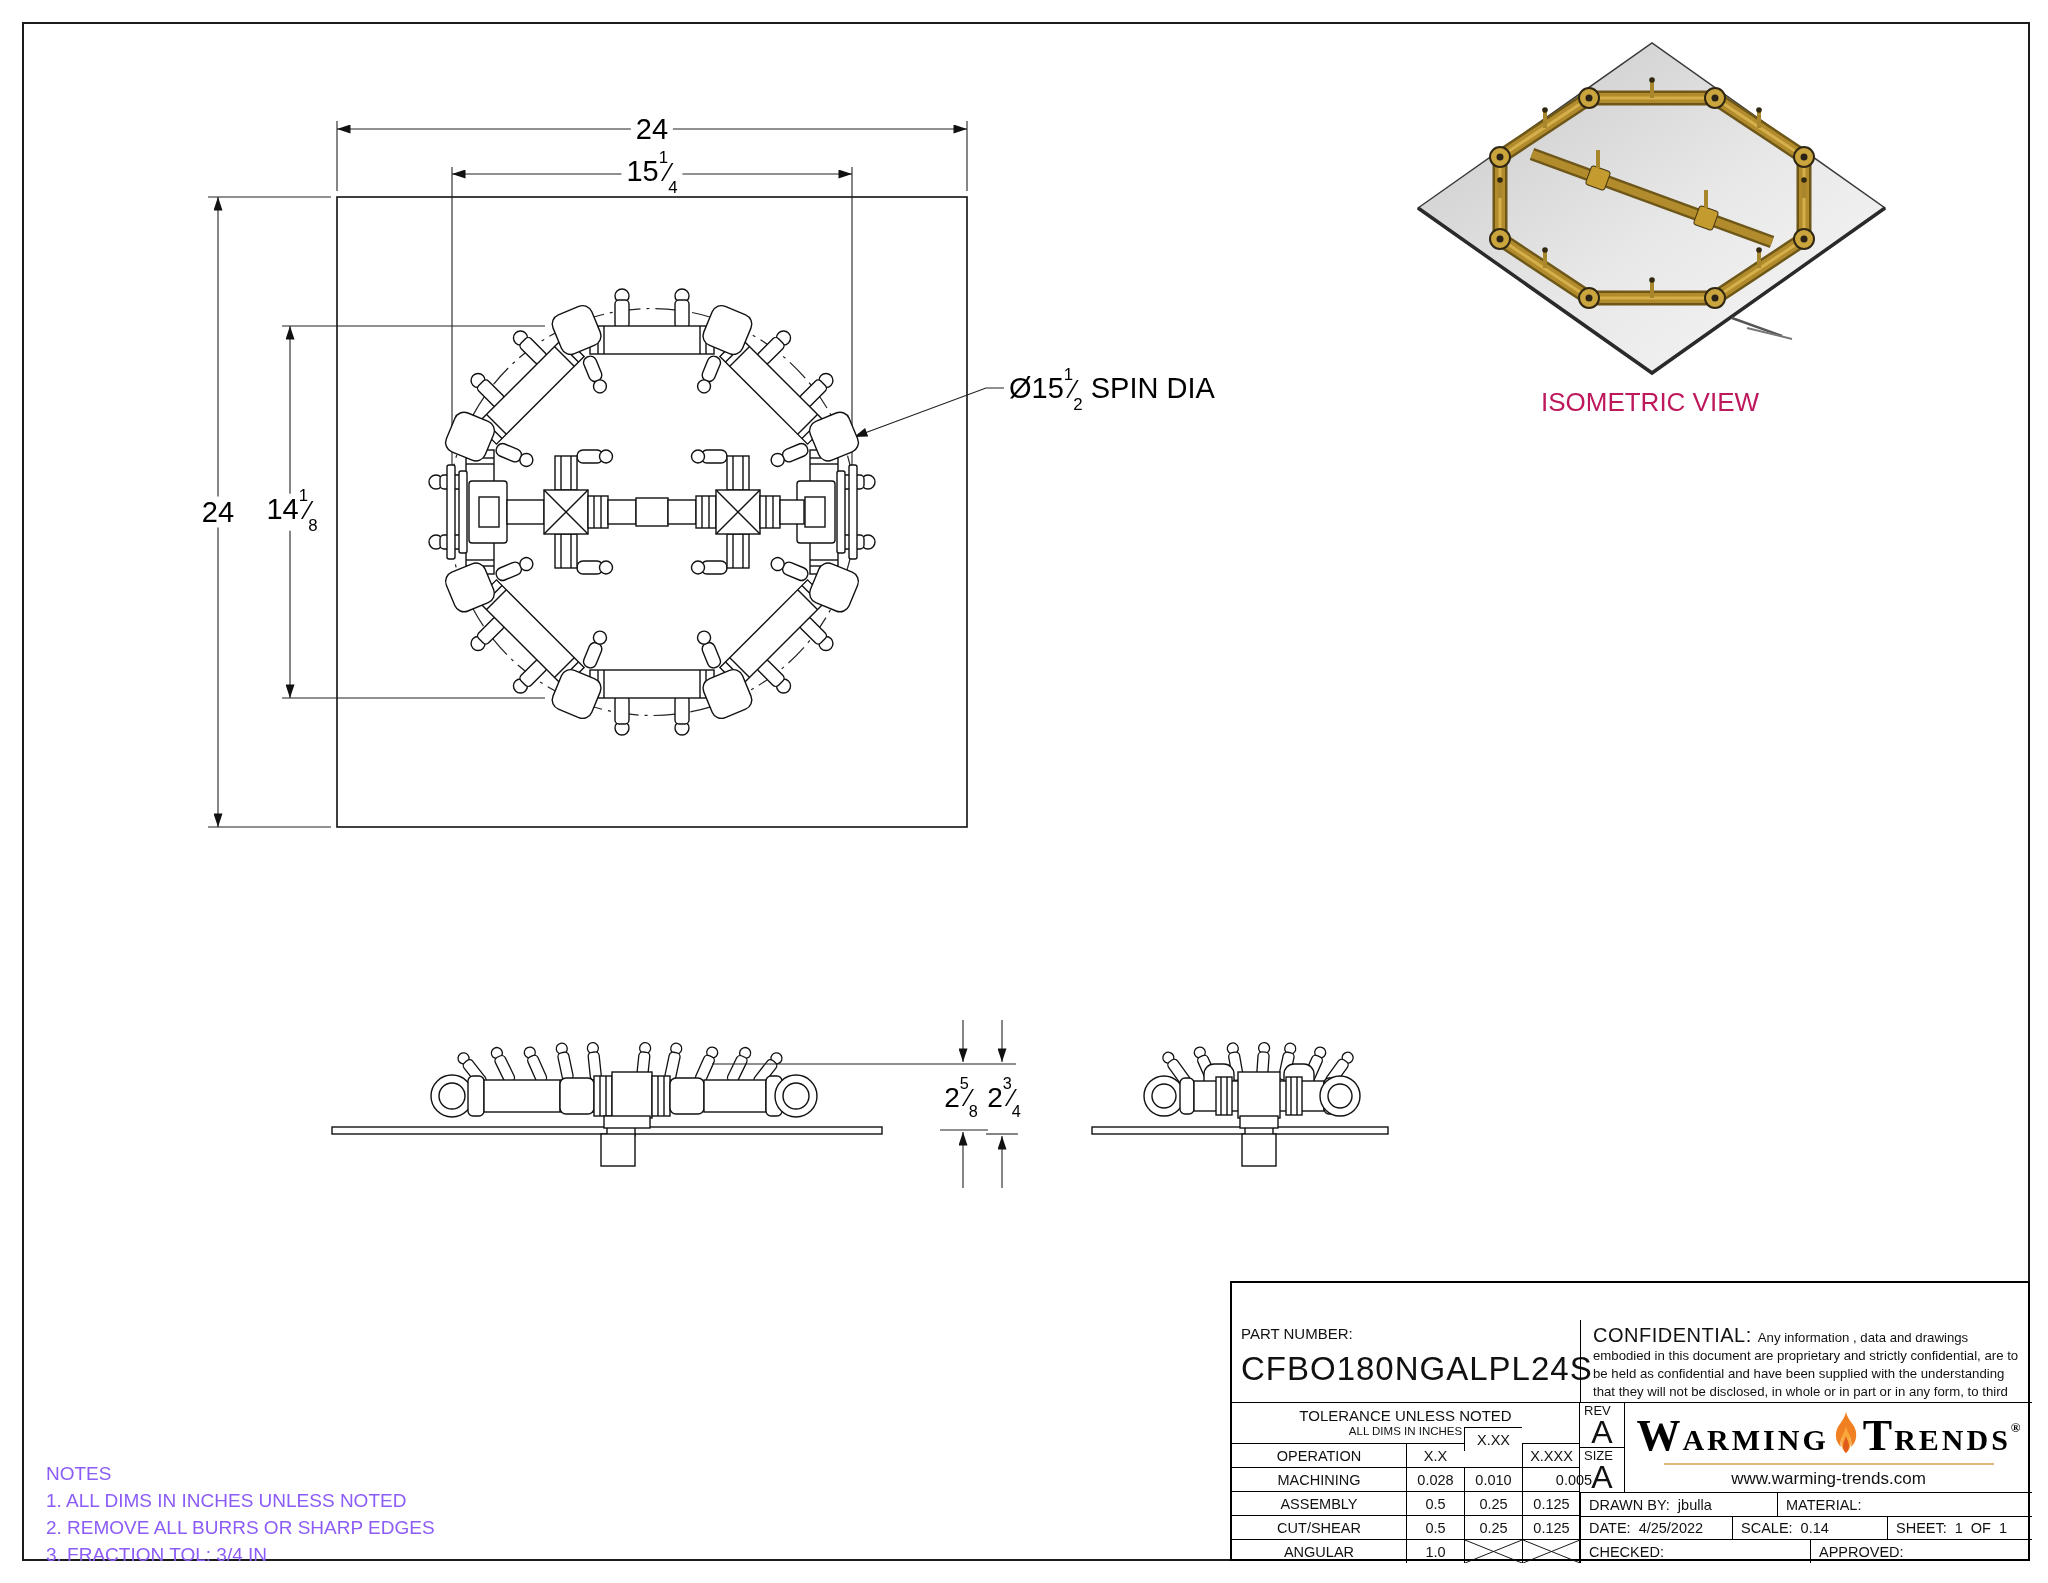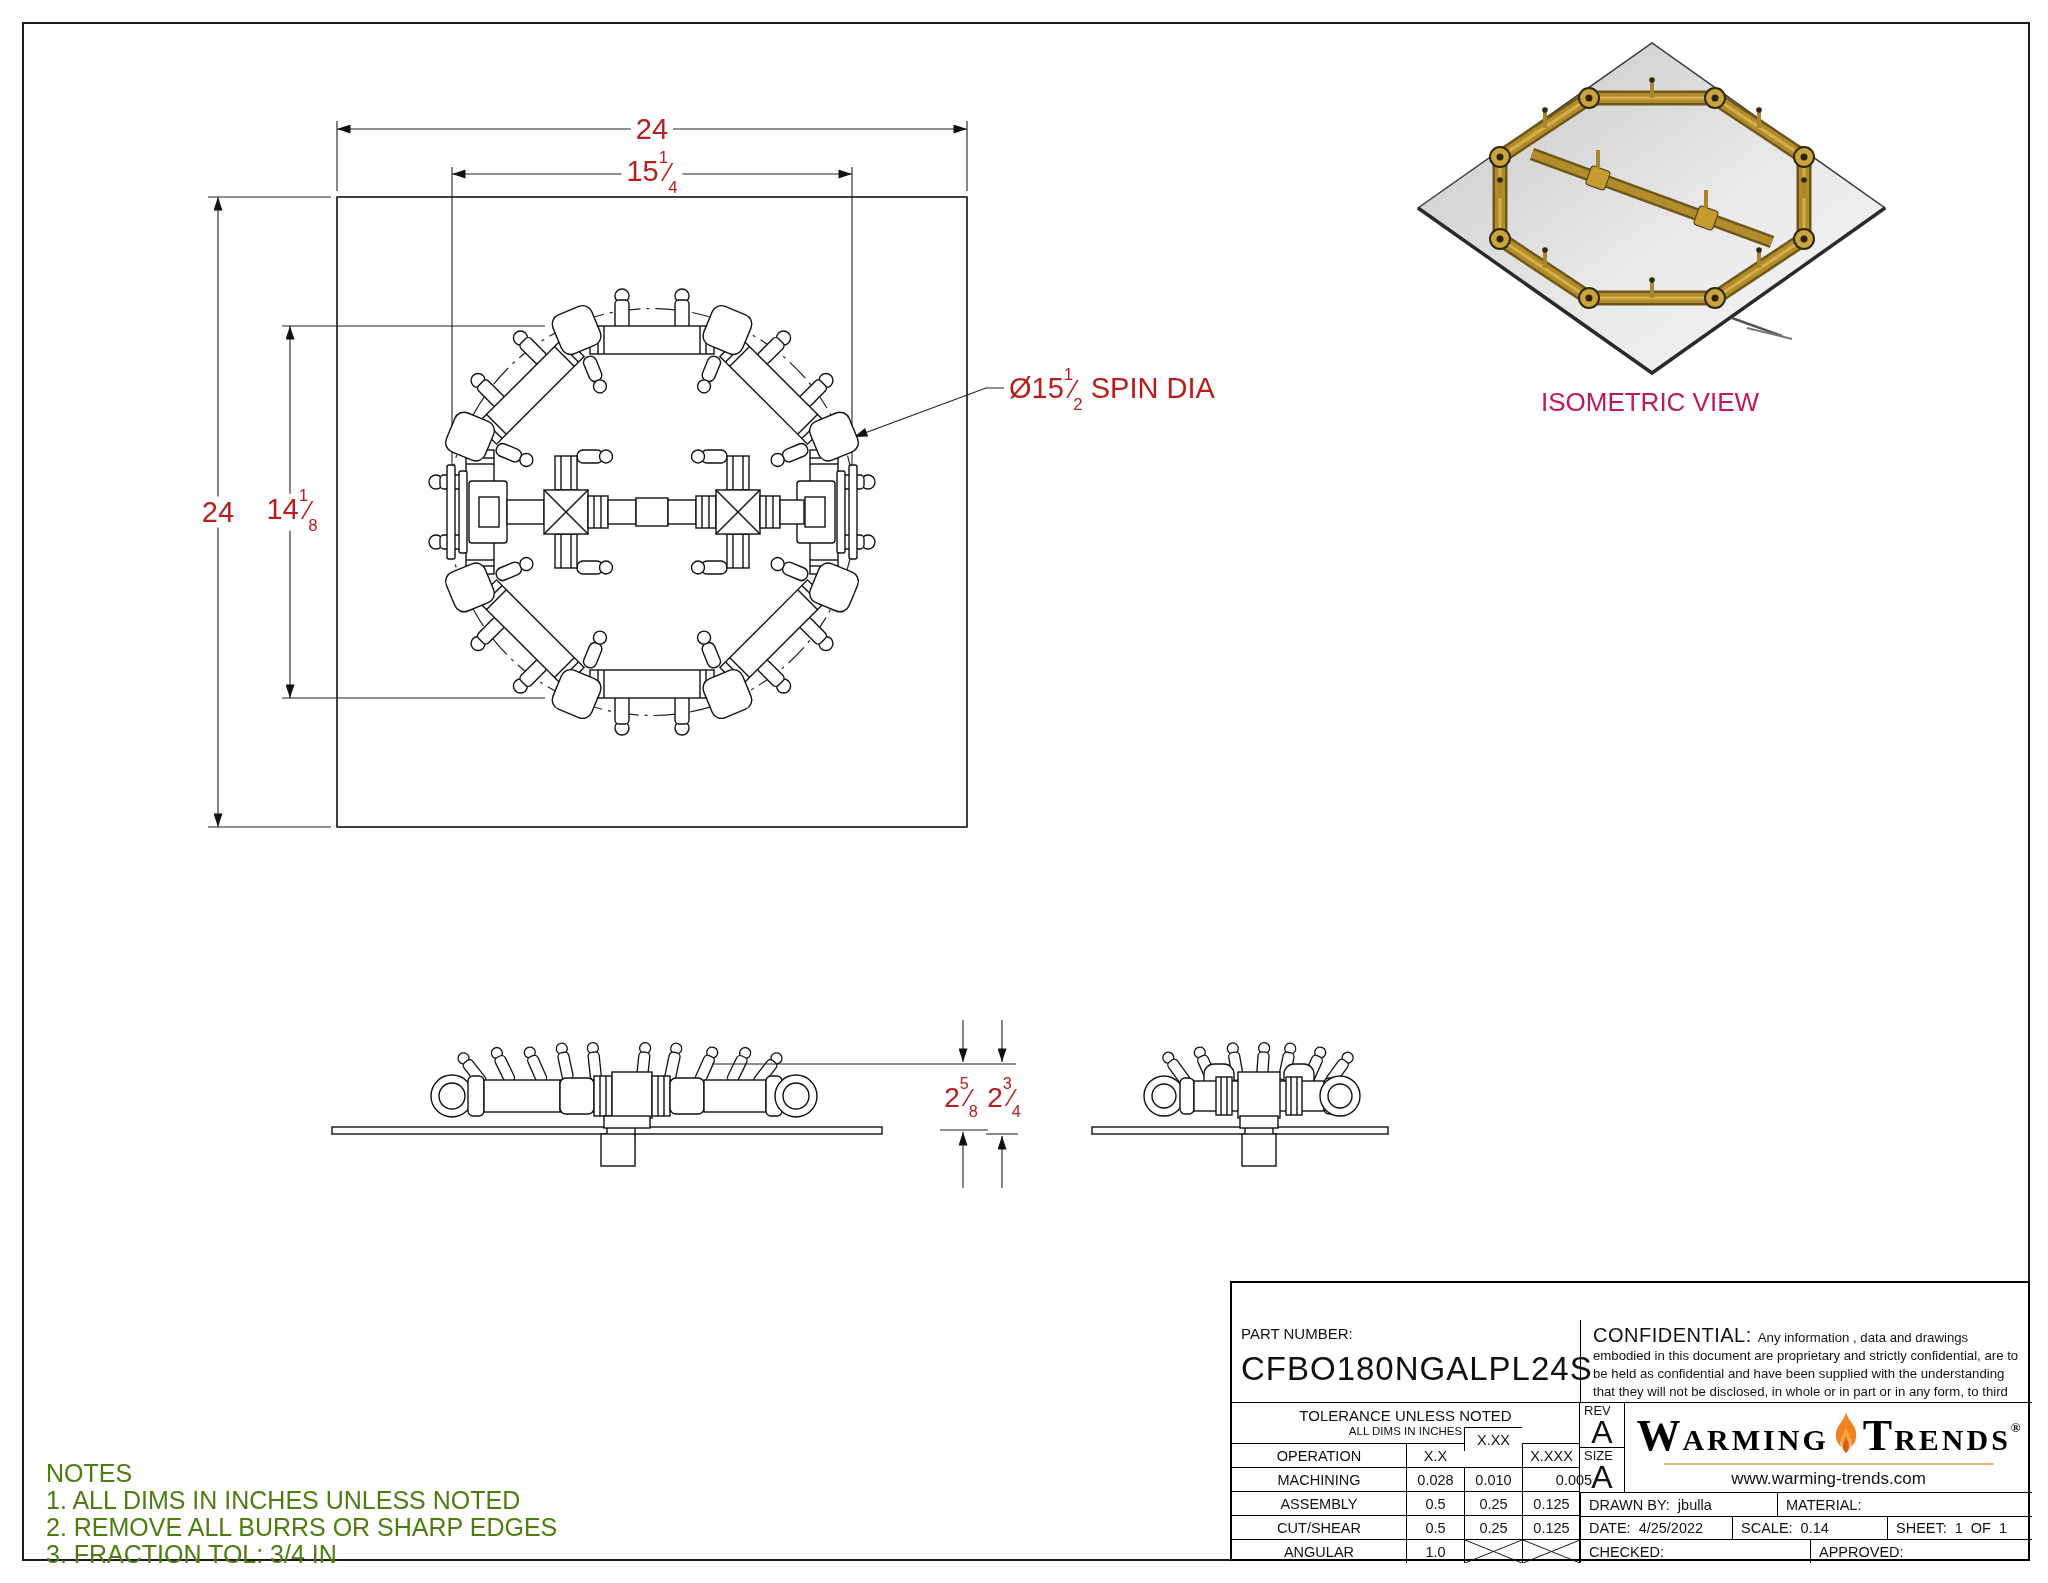--- a/index.html
+++ b/index.html
@@ -4,30 +4,30 @@
 <style>
   html,body{margin:0;padding:0;background:#fff;}
   #page{position:relative;width:2048px;height:1583px;background:#fff;
         font-family:"Liberation Sans",sans-serif;color:#111;overflow:hidden;}
   #border-frame{position:absolute;left:22px;top:22px;width:2008px;height:1539px;
         border:2px solid #1c1c1c;box-sizing:border-box;}
   #linework{position:absolute;left:0;top:0;width:2048px;height:1583px;}
 
   
   .dim{position:absolute;transform:translate(-50%,-50%);font-size:29px;line-height:1;
-       background:#fff;padding:1px 5px;white-space:nowrap;color:#b91c1c;}
+       background:#fff;padding:1px 5px;white-space:nowrap;color:#000000;}
   .dim sup{font-size:58%;position:relative;top:-0.42em;}
   .dim sub{font-size:58%;position:relative;top:0.28em;}
   .dim .fslash{font-size:86%;margin:0 -2px;}
   .dim-left-anchor{transform:translate(0,-50%);}
 
   .view-label{position:absolute;transform:translate(-50%,-50%);font-size:26px;color:#be185d;}
 
   
-  #notes{position:absolute;left:46px;top:1460px;font-size:25px;line-height:27px;color:#4d7c0f;}
+  #notes{position:absolute;left:46px;top:1460px;font-size:19px;line-height:27px;color:#8b5cf6;}
 
   
   #tblock{position:absolute;left:1230px;top:1281px;width:800px;height:280px;
           border:2px solid #000;box-sizing:border-box;background:#fff;font-size:14.5px;}
   .tb{position:absolute;box-sizing:border-box;} .b-l{border-left:1.5px solid #000;}
   .b-b{border-bottom:1.5px solid #000;} .b-r{border-right:1.5px solid #000;}
 
   #tb-desc{left:0;top:0;width:100%;height:37px;display:flex;align-items:center;padding:0 10px;gap:18px;}
   #tb-desc .lbl{font-size:15px;}
   #tb-desc .val{font-size:19px;}

